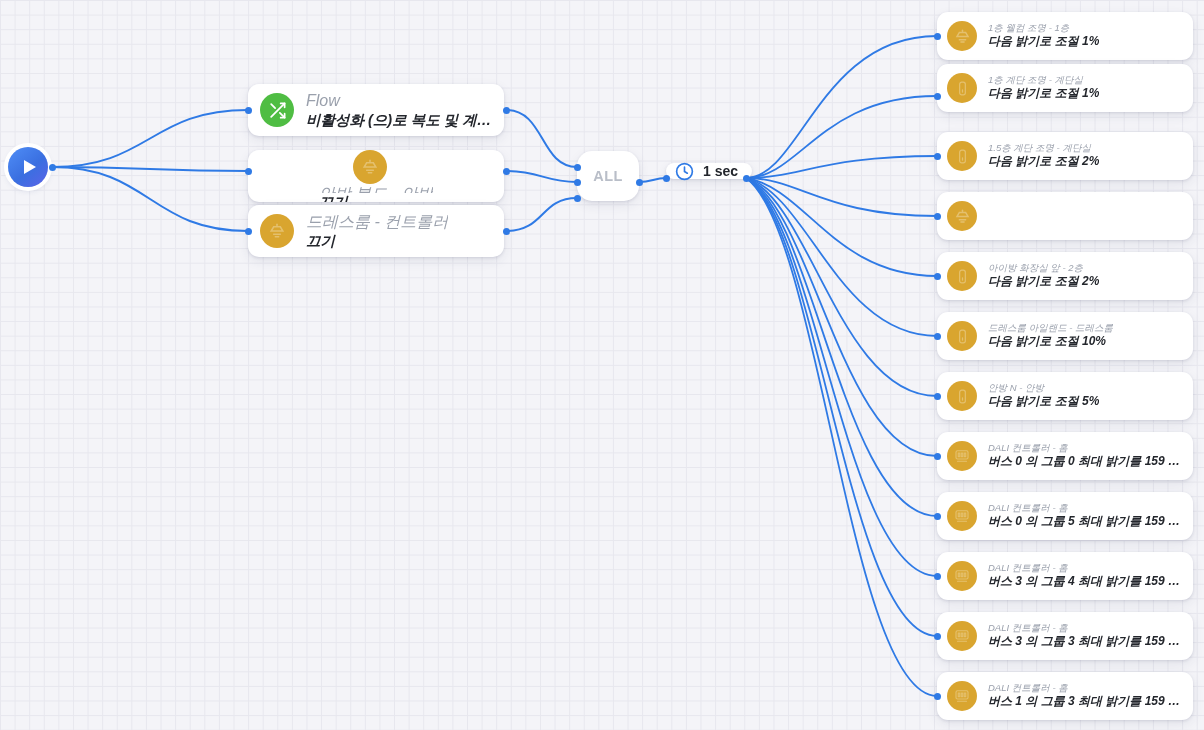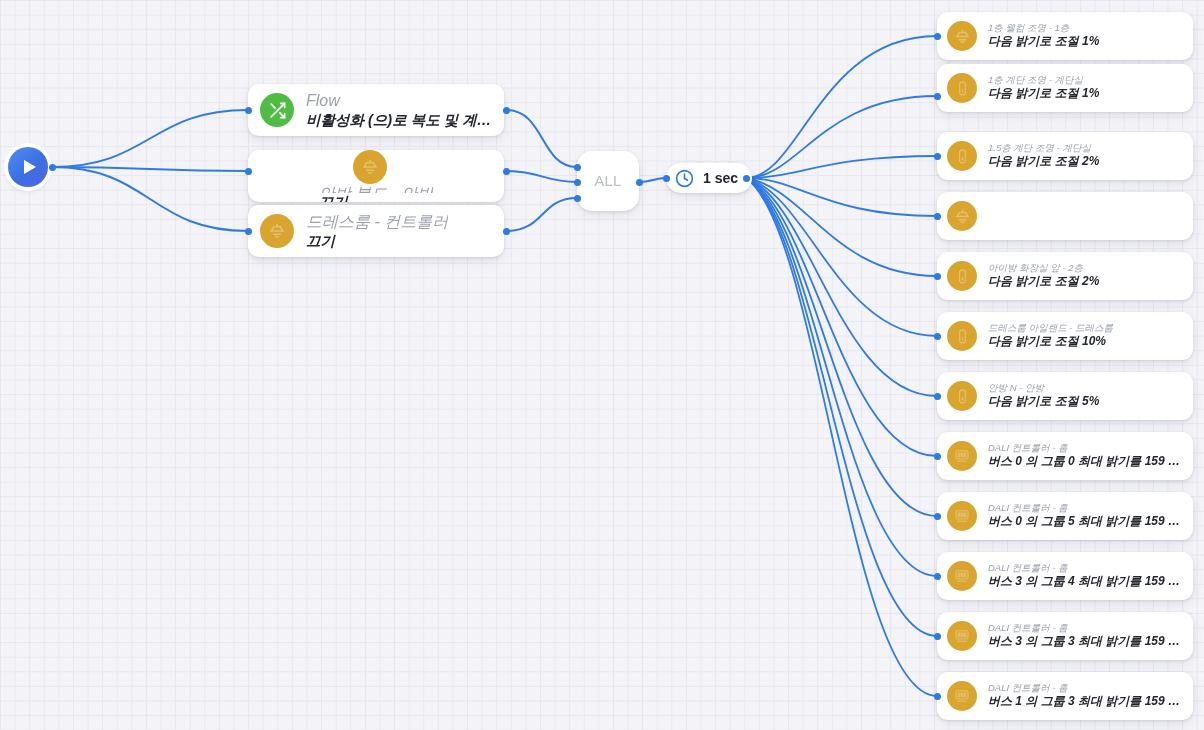--- a/index.html
+++ b/index.html
@@ -64,30 +64,30 @@
   .card.right .card-title b{font-weight:800;}
 
   .icon-amber{background:#d9a52f;}
   .icon-green{background:#4fbd43;}
 
   .glyph{opacity:.30;}
   .glyph-strong{opacity:1;}
 
   
   .all-node{
-    position:absolute;left:577px;top:151px;width:62px;height:60px;
+    position:absolute;left:577px;top:151px;width:62px;height:50px;
     background:#ffffff;border-radius:15px;
     box-shadow:0 1px 3px rgba(45,50,90,.13), 0 4px 12px rgba(45,50,90,.09);
     display:flex;align-items:center;justify-content:center;
-    color:#b9bec8;font-size:14.5px;font-weight:400;letter-spacing:.4px;
+    color:#b9bec8;font-size:14.5px;font-weight:700;letter-spacing:.4px;
   }
 
   
   .delay-node{
-    position:absolute;left:666px;top:163px;height:30px;
+    position:absolute;left:666px;top:163px;height:16px;
     background:#ffffff;border-radius:15px;padding:0 14px 0 8px;
     box-shadow:0 1px 3px rgba(45,50,90,.13), 0 4px 11px rgba(45,50,90,.09);
     display:flex;align-items:center;gap:8px;
   }
   .delay-node .label{font-size:14px;font-weight:700;color:#23262c;white-space:nowrap;}
 
   
   .dot{
     position:absolute;width:7px;height:7px;border-radius:50%;
     background:#2f7ae5;

